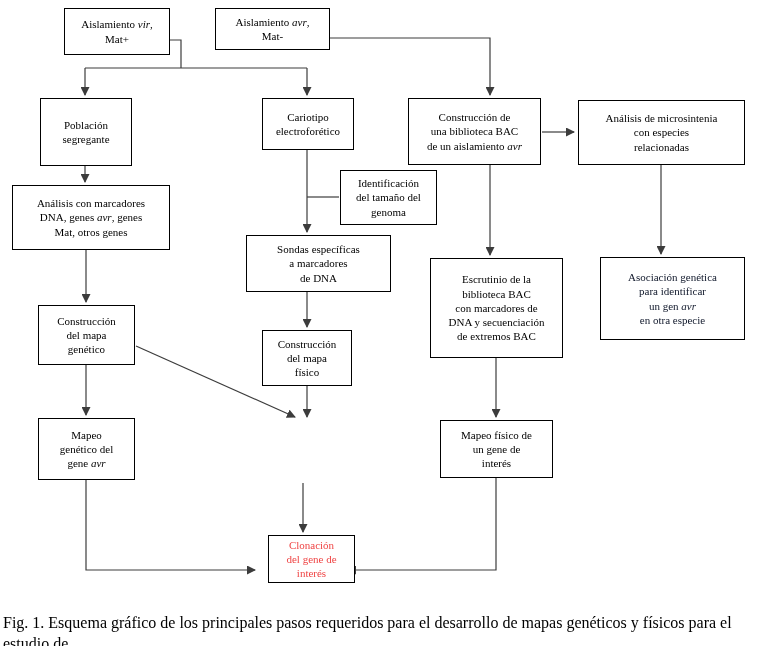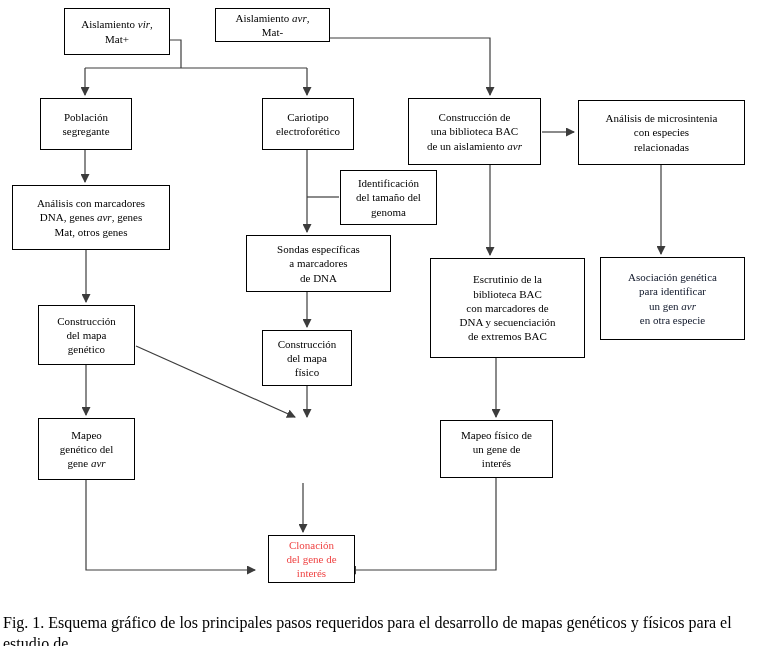--- a/index.html
+++ b/index.html
@@ -83,25 +83,25 @@
         <polyline points="661,165 661,254" fill="none" stroke="#3c3c3c" stroke-width="1.2" marker-end="url(#arrowhead)"></polyline>
         <polyline points="86,480 86,570 255,570" fill="none" stroke="#3c3c3c" stroke-width="1.2" marker-end="url(#arrowhead)"></polyline>
         <polyline points="496,478 496,570 348,570" fill="none" stroke="#3c3c3c" stroke-width="1.2" marker-end="url(#arrowhead)"></polyline>
       </g>
   </svg>
   <div id="nodes">
       <div class="node" style="left: 64px; top: 8px; width: 106px; height: 47px; border-color: rgb(0, 0, 0); color: rgb(0, 0, 0);">
         <div class="nline"><span>Aislamiento </span><i>vir</i><span>,</span></div>
         <div class="nline"><span>Mat+</span></div>
       </div>
-      <div class="node" style="left: 215px; top: 8px; width: 115px; height: 34px; border-color: rgb(0, 0, 0); color: rgb(0, 0, 0);">
+      <div class="node" style="left: 215px; top: 8px; width: 115px; height: 42px; border-color: rgb(0, 0, 0); color: rgb(0, 0, 0);">
         <div class="nline"><span>Aislamiento </span><i>avr</i><span>,</span></div>
         <div class="nline"><span>Mat-</span></div>
       </div>
-      <div class="node" style="left: 40px; top: 98px; width: 92px; height: 52px; border-color: rgb(0, 0, 0); color: rgb(0, 0, 0);">
+      <div class="node" style="left: 40px; top: 98px; width: 92px; height: 68px; border-color: rgb(0, 0, 0); color: rgb(0, 0, 0);">
         <div class="nline"><span>Población</span></div>
         <div class="nline"><span>segregante</span></div>
       </div>
       <div class="node" style="left: 262px; top: 98px; width: 92px; height: 52px; border-color: rgb(0, 0, 0); color: rgb(0, 0, 0);">
         <div class="nline"><span>Cariotipo</span></div>
         <div class="nline"><span>electroforético</span></div>
       </div>
       <div class="node" style="left: 408px; top: 98px; width: 133px; height: 67px; border-color: rgb(0, 0, 0); color: rgb(0, 0, 0);">
         <div class="nline"><span>Construcción de</span></div>
         <div class="nline"><span>una biblioteca BAC</span></div>
@@ -120,21 +120,21 @@
       <div class="node" style="left: 340px; top: 170px; width: 97px; height: 55px; border-color: rgb(0, 0, 0); color: rgb(0, 0, 0);">
         <div class="nline"><span>Identificación</span></div>
         <div class="nline"><span>del tamaño del</span></div>
         <div class="nline"><span>genoma</span></div>
       </div>
       <div class="node" style="left: 246px; top: 235px; width: 145px; height: 57px; border-color: rgb(0, 0, 0); color: rgb(0, 0, 0);">
         <div class="nline"><span>Sondas específicas</span></div>
         <div class="nline"><span>a marcadores</span></div>
         <div class="nline"><span>de DNA</span></div>
       </div>
-      <div class="node" style="left: 430px; top: 258px; width: 155px; height: 100px; border-color: rgb(0, 0, 0); color: rgb(0, 0, 0);">
+      <div class="node" style="left: 430px; top: 258px; width: 133px; height: 100px; border-color: rgb(0, 0, 0); color: rgb(0, 0, 0);">
         <div class="nline"><span>Escrutinio de la</span></div>
         <div class="nline"><span>biblioteca BAC</span></div>
         <div class="nline"><span>con marcadores de</span></div>
         <div class="nline"><span>DNA y secuenciación</span></div>
         <div class="nline"><span>de extremos BAC</span></div>
       </div>
       <div class="node" style="left: 600px; top: 257px; width: 145px; height: 83px; border-color: rgb(0, 0, 0); color: #0f172a;">
         <div class="nline"><span>Asociación genética</span></div>
         <div class="nline"><span>para identificar</span></div>
         <div class="nline"><span>un gen </span><i>avr</i></div>

